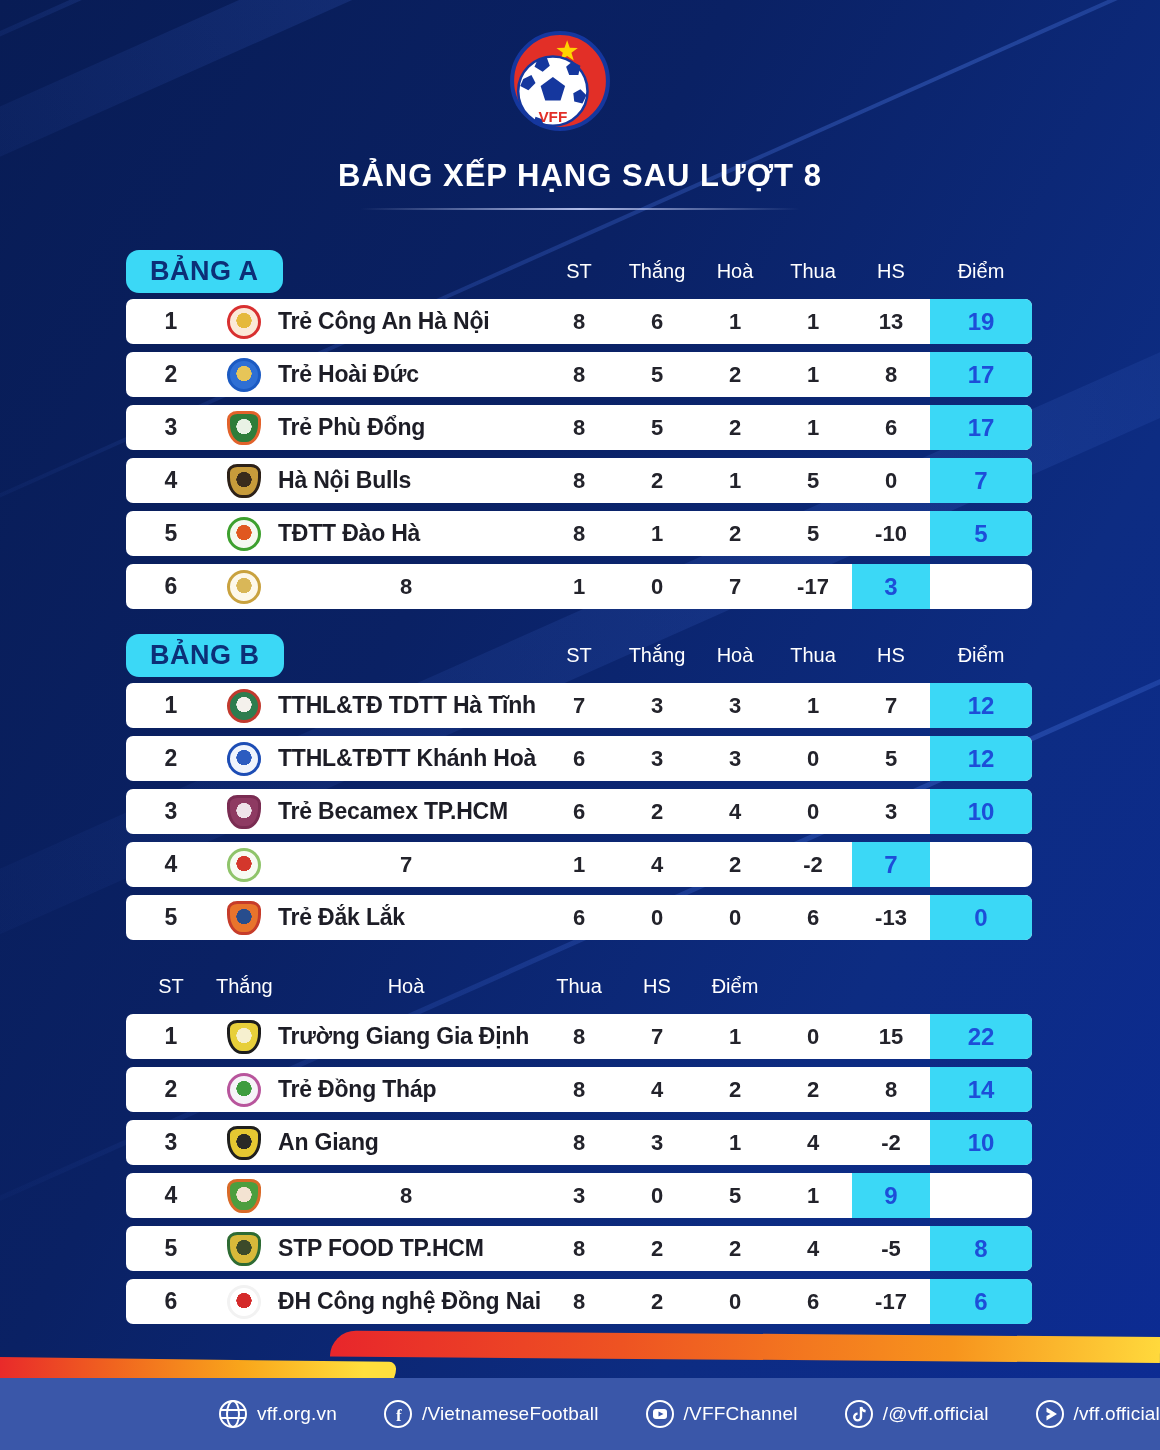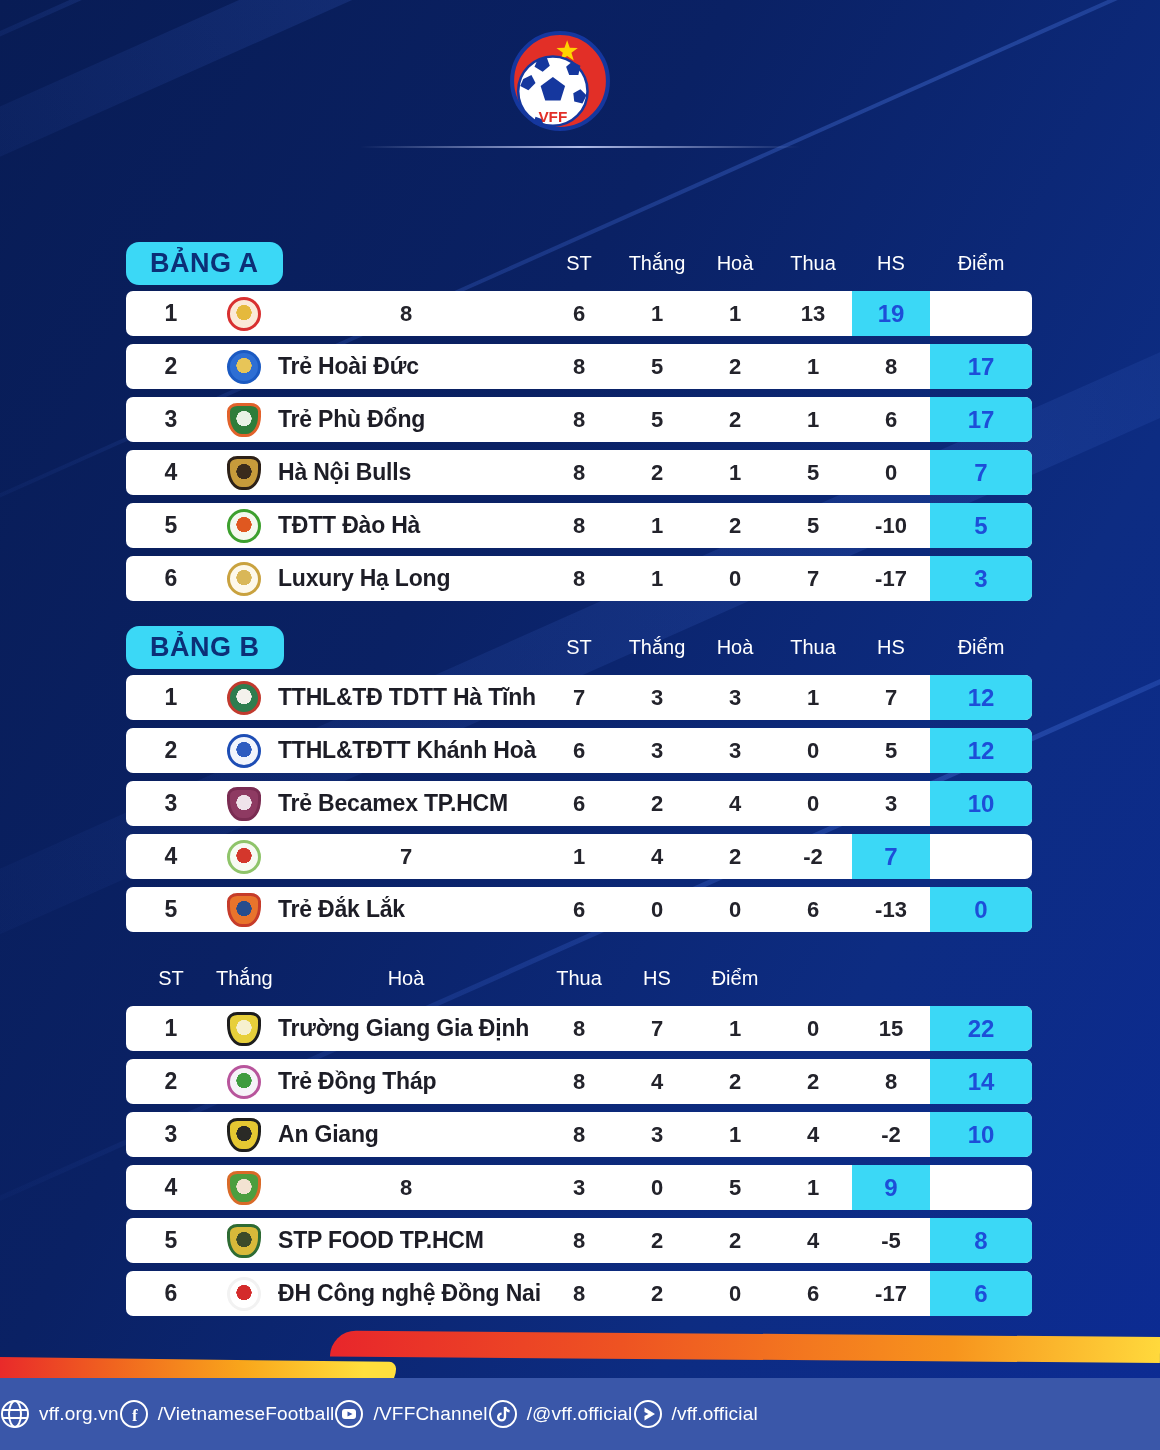--- a/index.html
+++ b/index.html
@@ -17,21 +17,21 @@
   .page-header{position:relative;padding-top:30px;}
   .brand-row{display:flex;align-items:center;justify-content:center;gap:24px;margin-left:-40px;}
   .vff-logo{width:102px;height:102px;flex:0 0 auto;}
   .title-block{color:#ffffff;font-weight:bold;letter-spacing:1px;line-height:1.22;}
   .title-line1{font-size:39px;}
   .title-line2{font-size:39px;}
   .subtitle{margin-top:26px;text-align:center;color:#ffffff;font-weight:bold;font-size:31px;letter-spacing:1px;}
   .divider{margin:14px auto 0 auto;width:440px;height:2px;
            background:linear-gradient(90deg,rgba(255,255,255,0) 0%,rgba(205,215,255,.85) 50%,rgba(255,255,255,0) 100%);}
 
-  .tables{position:absolute;left:126px;top:240px;width:906px;}
+  .tables{position:absolute;left:126px;top:248px;width:906px;}
   .group{margin-bottom:23px;}
   .group-head{display:grid;grid-template-columns:90px 56px 1fr 78px 78px 78px 78px 78px 102px;
               align-items:center;height:46px;margin-bottom:5px;}
   .badge{grid-column:1/4;justify-self:start;background:var(--accent,#3bd8f6);color:#0c2f77;
          font-weight:bold;font-size:27px;letter-spacing:.5px;padding:6px 24px;border-radius:13px;}
   .col{color:#ffffff;font-size:20px;text-align:center;}
   .trow{display:grid;grid-template-columns:90px 56px 1fr 78px 78px 78px 78px 78px 102px;
         align-items:center;height:45px;background:#ffffff;border-radius:7px;margin-bottom:8px;overflow:hidden;}
   .rank{color:#23232b;font-weight:bold;font-size:23px;text-align:center;}
   .team-logo{width:34px;height:34px;display:block;margin:0 auto;box-sizing:border-box;}
@@ -43,21 +43,21 @@
   .pts{height:100%;background:var(--accent,#3bd8f6);display:flex;align-items:center;justify-content:center;
        color:#1d4ed8;font-weight:bold;font-size:24px;}
 
   .ribbon-right{position:absolute;left:330px;right:0;top:1337px;height:26px;
       background:linear-gradient(90deg,#e8262b 0%,#ee5322 35%,#f7941d 75%,#ffd93c 100%);
       border-top-left-radius:26px;transform:rotate(.45deg);transform-origin:right center;}
   .ribbon-left{position:absolute;left:-8px;top:1357px;width:404px;height:30px;
       background:linear-gradient(90deg,#e8262b 0%,#f0641f 30%,#f9a61b 62%,#ffdf3c 92%);
       border-bottom-right-radius:34px;border-top-right-radius:10px;transform:rotate(.7deg);transform-origin:left center;}
   .footer-bar{position:absolute;left:0;right:0;bottom:0;height:72px;background:#3a57a9;
-      display:flex;align-items:center;justify-content:flex-start;}
+      display:flex;align-items:center;justify-content:flex-end;gap:46px;}
   .footer-item{display:flex;align-items:center;gap:9px;color:#ffffff;font-size:19px;letter-spacing:.2px;}
   .footer-item svg{display:block;}
 </style>
 </head>
 <body>
 
 <div class="streak s1"></div>
 <div class="streak s2"></div>
 <div class="streak s3"></div>
 <div class="streak s4"></div>
@@ -71,38 +71,40 @@
       <circle cx="43" cy="60" r="34" fill="#ffffff" stroke="#15379e" stroke-width="2.5"></circle>
       <polygon fill="#15379e" points="43,46 55,55 50.5,69 35.5,69 31,55"></polygon>
       <polygon fill="#15379e" points="14,48 22,44 26,52 19,59 11,55"></polygon>
       <polygon fill="#15379e" points="28,29 37,27 40,35 33,41 25,36"></polygon>
       <polygon fill="#15379e" points="62,31 70,35 68,44 59,44 56,36"></polygon>
       <polygon fill="#15379e" points="70,58 76,64 72,72 64,70 63,62"></polygon>
       <polygon fill="#15379e" points="26,85 34,88 32,94 24,92"></polygon>
       <text x="43" y="90" text-anchor="middle" font-size="15" font-weight="bold" fill="#e22f27" font-family="Liberation Sans, sans-serif">VFF</text>
     </svg>
   </div>
+  <div class="subtitle">BẢNG XẾP HẠNG SAU LƯỢT 8</div>
   <div class="divider"></div>
 </div>
 
 <div class="tables">
   <section class="group">
     <div class="group-head">
       <span class="badge">BẢNG A</span>
     <span class="col">ST</span>
         <span class="col">Thắng</span>
         <span class="col">Hoà</span>
         <span class="col">Thua</span>
         <span class="col">HS</span>
         <span class="col">Điểm</span>
       </div>
     <div>
   <div class="trow">
     <span class="rank">1</span>
     <span class="team-logo logo-circle" style="border: 3px solid rgb(216, 48, 48); background: radial-gradient(circle at 50% 45%, rgb(229, 185, 60) 0px, rgb(229, 185, 60) 36%, rgb(251, 233, 215) 37%, rgb(251, 233, 215) 100%);"></span>
+    <span class="team">Trẻ Công An Hà Nội</span>
     <span class="stat st">8</span>
     <span class="stat win">6</span>
     <span class="stat draw">1</span>
     <span class="stat loss">1</span>
     <span class="stat gd">13</span>
     <span class="pts">19</span>
   </div>
 
   <div class="trow">
     <span class="rank">2</span>
@@ -148,21 +150,20 @@
     <span class="stat win">1</span>
     <span class="stat draw">2</span>
     <span class="stat loss">5</span>
     <span class="stat gd">-10</span>
     <span class="pts">5</span>
   </div>
 
   <div class="trow">
     <span class="rank">6</span>
     <span class="team-logo logo-circle" style="border: 3px solid rgb(201, 162, 63); background: radial-gradient(circle at 50% 45%, rgb(217, 183, 88) 0px, rgb(217, 183, 88) 36%, rgb(253, 248, 234) 37%, rgb(253, 248, 234) 100%);"></span>
-    <span class="team">Luxury Hạ Long</span>
     <span class="stat st">8</span>
     <span class="stat win">1</span>
     <span class="stat draw">0</span>
     <span class="stat loss">7</span>
     <span class="stat gd">-17</span>
     <span class="pts">3</span>
   </div>
 </div>
   </section>
   <section class="group">

